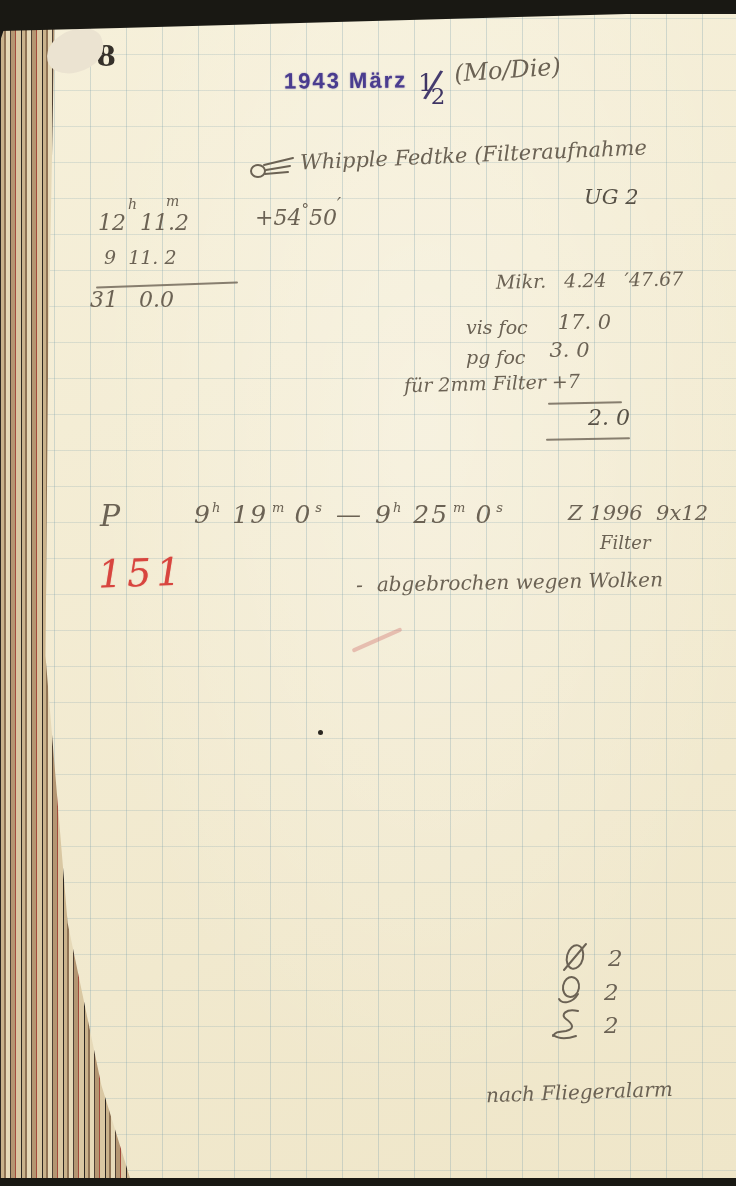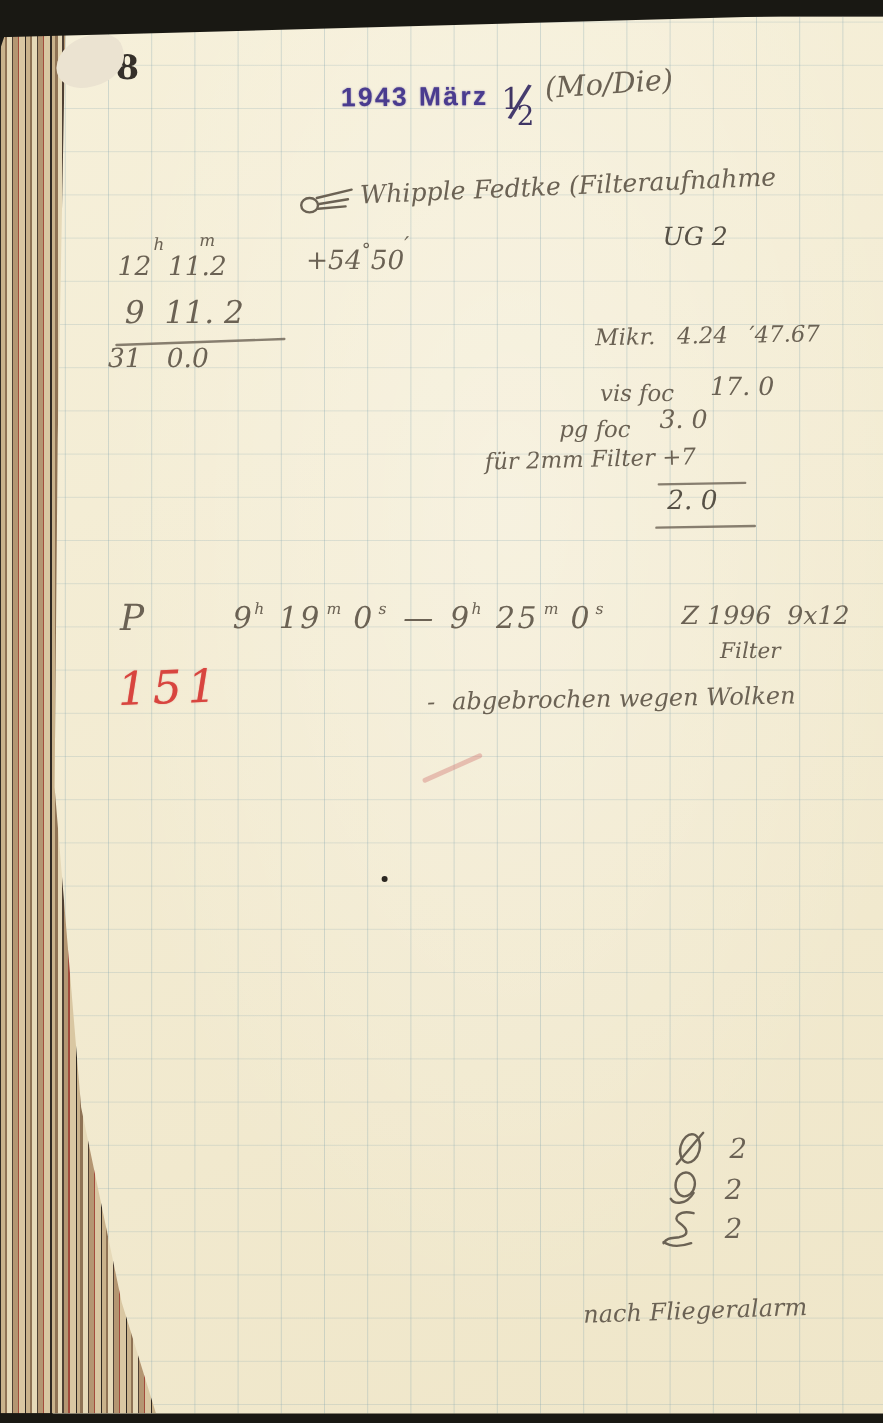--- a/index.html
+++ b/index.html
@@ -27,21 +27,21 @@
     clip-path:polygon(6% 0,42% 0,37% 30%,35% 55%,52% 78%,78% 92%,100% 100%,0 100%,0 2%);}
   .chip{position:absolute;left:46px;top:30px;width:58px;height:42px;background:#ebe3d1;
     border-radius:60% 40% 55% 45%;transform:rotate(-14deg);z-index:4;}
 
   .top-dark{position:absolute;left:0;top:0;width:736px;height:34px;background:#191813;z-index:5;
     clip-path:polygon(0 0,736px 0,736px 11px,120px 28px,0 31px);}
   .bottom-dark{position:absolute;left:0;top:1178px;width:736px;height:8px;background:#191813;z-index:5;}
 
   
   .hw{font-family:"DejaVu Serif",serif;font-style:italic;color:#6b6254;white-space:pre;line-height:1.05;}
-  .dk{color:#5751466;color:#575146;}
+  .dk{color:#5751466;color:#575146;margin-left:32px;}
   .sup{font-size:13px;position:relative;top:-11px;}
   .rule{background:#6b6254;height:2px;border-radius:2px;opacity:.8;}
 
   .pgnum{font-size:28px;font-weight:bold;font-style:normal;color:#35302a;letter-spacing:5px;
     font-family:"DejaVu Serif",serif;}
   .stamp{font-family:"Liberation Sans",sans-serif;font-weight:bold;font-size:22px;color:#4a3c8f;
     letter-spacing:2px;text-shadow:0 0 1.5px rgba(74,60,143,.65);transform:rotate(-.5deg);}
   .frac{font-size:25px;color:#3f3564;font-family:"DejaVu Serif",serif;}
   .frac .sl{display:inline-block;font-size:38px;font-weight:300;transform:rotate(14deg);margin:0 -7px;vertical-align:-6px;color:#453b6e;}
   .frac .d{position:relative;top:13px;left:-2px;font-size:23px;}
@@ -71,27 +71,27 @@
       <line x1="18" y1="18" x2="42" y2="14"></line>
       <line x1="17" y1="22" x2="40" y2="20"></line>
     </svg>
     <div class="abs hw" style="left:256px;top:130px;font-size:21px;transform:rotate(-2.5deg);">Whipple Fedtke (Filteraufnahme</div>
     <div class="abs hw dk" style="left:508px;top:172px;font-size:21px;">UG 2</div>
 
     <div class="abs hw" style="left:84px;top:183px;font-size:14px;">h</div>
     <div class="abs hw" style="left:122px;top:180px;font-size:14px;">m</div>
     <div class="abs hw" style="left:54px;top:197px;font-size:22px;">12  11.2</div>
     <div class="abs hw" style="left:211px;top:192px;font-size:22px;"><span>+54</span><span class="sup" style="font-size:15px;">°</span><span>50</span><span class="sup" style="top:-14px;font-size:18px;">′</span></div>
-    <div class="abs hw" style="left:60px;top:234px;font-size:26px;">9  11. 2</div>
+    <div class="abs hw" style="left:60px;top:234px;font-size:19px;">9  11. 2</div>
     <div class="abs rule" style="left:52px;top:270px;width:142px;transform:rotate(-2deg);"></div>
     <div class="abs hw" style="left:46px;top:274px;font-size:22px;">31   0.0</div>
 
     <div class="abs hw" style="left:452px;top:257px;font-size:19px;transform:rotate(-1deg);">Mikr.   4.24   ′47.67</div>
 
-    <div class="abs hw" style="left:422px;top:302px;font-size:19px;margin-left:34px;"><span>vis foc</span><span style="font-size:21px;position:relative;top:-5px;margin-left:30px;">17. 0</span></div>
+    <div class="abs hw" style="left:422px;top:302px;font-size:19px;"><span>vis foc</span><span style="font-size:21px;position:relative;top:-5px;margin-left:30px;">17. 0</span></div>
     <div class="abs hw" style="left:422px;top:332px;font-size:19px;"><span>pg foc</span><span style="font-size:21px;position:relative;top:-7px;margin-left:24px;">3. 0</span></div>
     <div class="abs hw" style="left:360px;top:360px;font-size:19px;transform:rotate(-1.5deg);">für 2mm Filter +7</div>
     <div class="abs rule" style="left:504px;top:388px;width:74px;transform:rotate(-1deg);"></div>
     <div class="abs hw dk" style="left:512px;top:392px;font-size:22px;">2. 0</div>
     <div class="abs rule" style="left:502px;top:424px;width:84px;transform:rotate(-1deg);"></div>
 
     <div class="abs hw" style="left:56px;top:486px;font-size:30px;">P</div>
     <div class="abs hw" style="left:150px;top:488px;font-size:25px;letter-spacing:2px;"><span>9</span><span class="sup">h</span><span style="margin-left:10px;">19</span><span class="sup" style="margin-left:4px;">m</span><span style="margin-left:8px;">0</span><span class="sup" style="margin-left:3px;">s</span><span style="margin:0 12px;">—</span><span>9</span><span class="sup">h</span><span style="margin-left:10px;">25</span><span class="sup" style="margin-left:4px;">m</span><span style="margin-left:8px;">0</span><span class="sup" style="margin-left:3px;">s</span></div>
     <div class="abs hw" style="left:524px;top:488px;font-size:21px;">Z 1996  9x12</div>
     <div class="abs hw" style="left:556px;top:520px;font-size:18px;">Filter</div>

